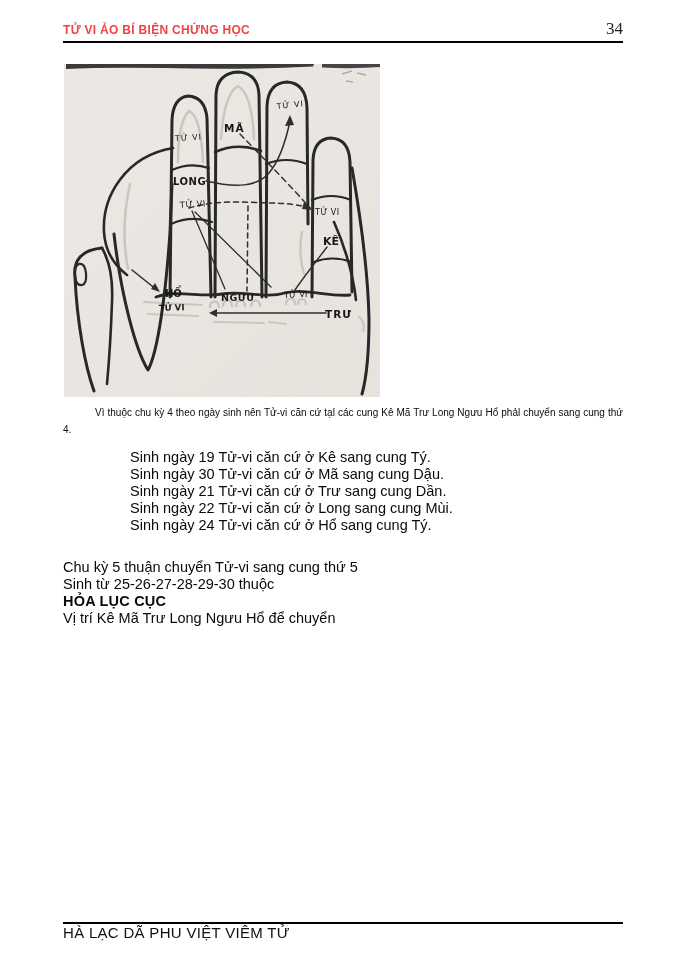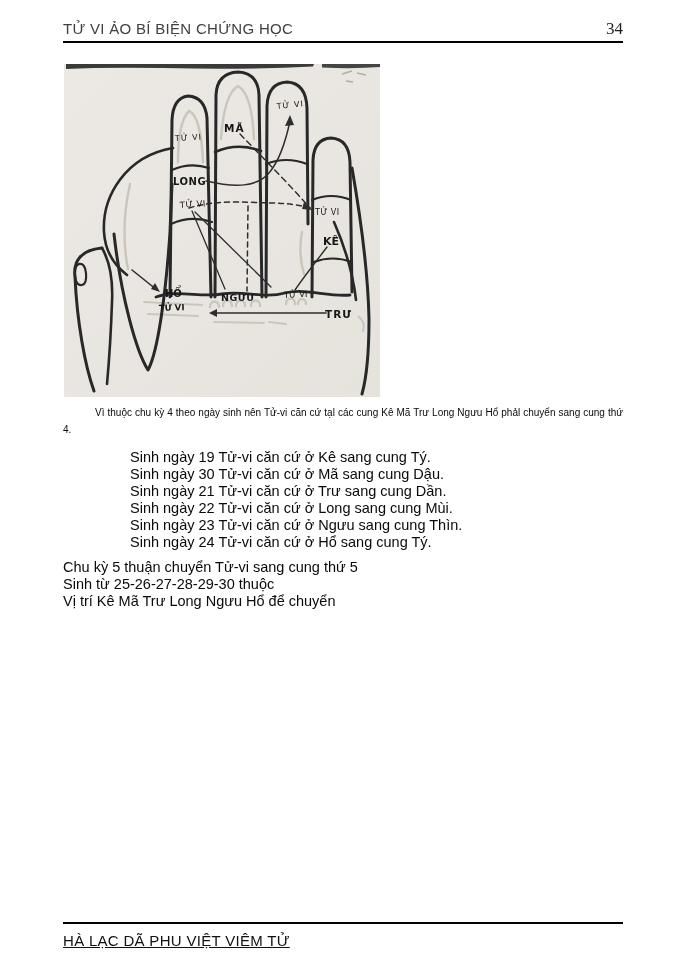--- a/index.html
+++ b/index.html
@@ -13,21 +13,21 @@
   }
   .page { position: absolute; inset: 0; background: #ffffff; }
 
   
   .header {
     position: absolute; left: 63px; top: 20px; width: 560px;
     display: flex; justify-content: space-between; align-items: flex-end;
     border-bottom: 2px solid #000;
     padding-bottom: 4px;
   }
-  .header-title { font-size: 15px; letter-spacing: 0.3px; color: #404040; }
+  .header-title { font-size: 12px; letter-spacing: 0.3px; color: #ef4444; font-weight: bold; }
   .page-number { font-family: "Liberation Serif", serif; font-size: 17px; color: #222; line-height: 1; }
 
   
   .figure {
     position: absolute; left: 64px; top: 64px; width: 316px; height: 333px;
     background: linear-gradient(135deg, #ece9e4 0%, #e9e6e1 55%, #e6e3dd 100%);
   }
   .figure svg { display: block; width: 316px; height: 333px; }
   .hand-label { font-family: "DejaVu Sans", sans-serif; fill: #171717; }
 
@@ -39,22 +39,22 @@
   }
   .day-list { position: absolute; left: 130px; top: 431px; font-size: 14.5px; line-height: 17px; margin-top: 18px; }
   .day-list div { white-space: nowrap; }
 
   .block2 { position: absolute; left: 63px; top: 559px; font-size: 14.5px; line-height: 17px; }
   .block2 .bold-heading { font-weight: bold; letter-spacing: 0.2px; }
 
   
   .footer {
     position: absolute; left: 63px; top: 922px; width: 560px;
-    border-top: 2px solid #000; padding-top: 8px;
-    font-size: 15px; letter-spacing: 0.3px; color: #111; text-decoration: underline;
+    border-top: 2px solid #000; padding-top: 0;
+    font-size: 15px; letter-spacing: 0.3px; color: #111;
   }
 </style>
 </head>
 <body>
 
 <div class="page">
 
   <div class="header">
     <span class="header-title">TỬ VI ẢO BÍ BIỆN CHỨNG HỌC</span>
     <span class="page-number">34</span>
@@ -136,27 +136,27 @@
     </svg>
   </div>
 
   <p class="para1">Vì thuộc chu kỳ 4 theo ngày sinh nên Tử-vi căn cứ tạl các cung Kê Mã Trư Long Ngưu Hổ phảl chuyển sang cung thứ 4.</p>
 
   <div class="day-list">
     <div>Sinh ngày 19 Tử-vi căn cứ ở Kê sang cung Tý.</div>
     <div>Sinh ngày 30 Tử-vi căn cứ ở Mã sang cung Dậu.</div>
     <div>Sinh ngày 21 Tử-vi căn cứ ở Trư sang cung Dần.</div>
     <div>Sinh ngày 22 Tử-vi căn cứ ở Long sang cung Mùi.</div>
-    <div>Sinh ngày 23 Tử-vi căn cứ ở Ngưu sang cung Thìn.</div>
     <div>Sinh ngày 24 Tử-vi căn cứ ở Hổ sang cung Tý.</div>
   </div>
 
   <div class="block2">
     <div>Chu kỳ 5 thuận chuyển Tử-vi sang cung thứ 5</div>
     <div>Sinh từ 25-26-27-28-29-30 thuộc</div>
+    <div class="bold-heading">HỎA LỤC CỤC</div>
     <div>Vị trí Kê Mã Trư Long Ngưu Hổ để chuyển</div>
   </div>
 
   <div class="footer">
     <span>HÀ LẠC DÃ PHU VIỆT VIÊM TỬ</span>
   </div>
 
 </div>
 
 </body></html>

